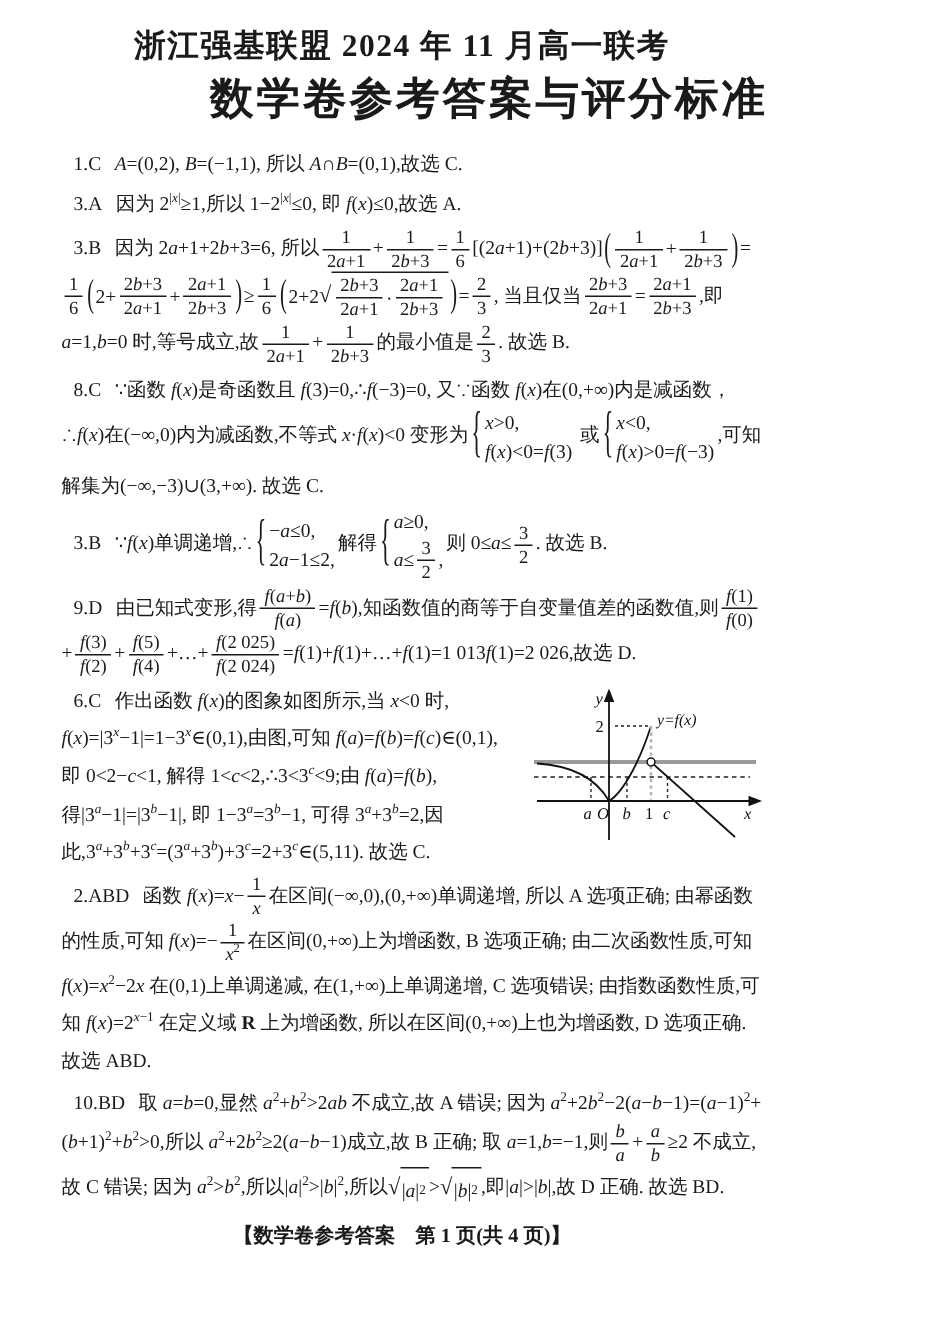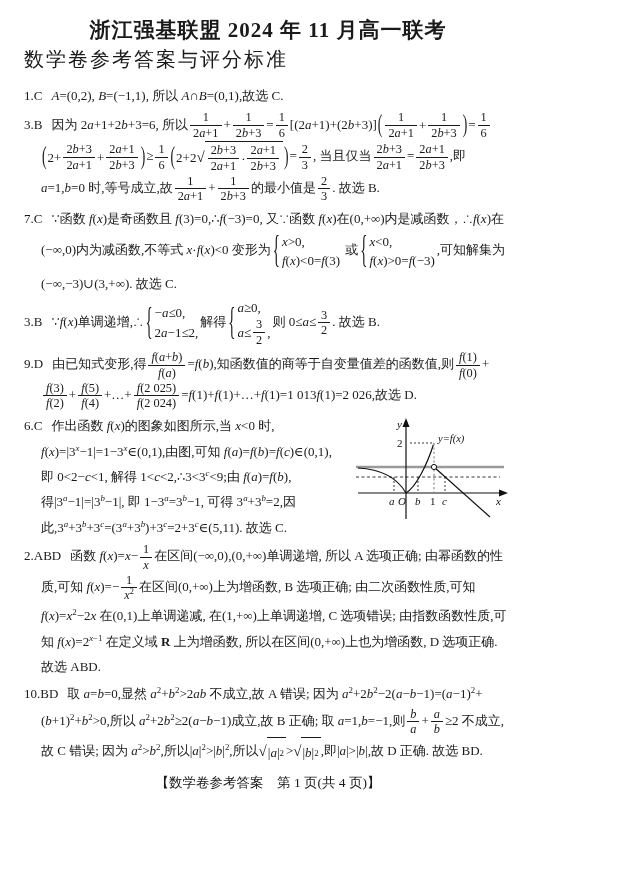--- a/index.html
+++ b/index.html
@@ -3,53 +3,54 @@
 <meta charset="utf-8">
 <style>
   html,body{margin:0;padding:0;background:#ffffff;}
   .page{
     width:536px; min-height:881px; box-sizing:border-box;
     background:#fff; color:#1a1a1a;
     font-family:"Liberation Serif","DejaVu Serif",serif;
     font-size:13px; padding:12px 24px 10px 24px;
   }
   .title1{ text-align:center; font-weight:bold; font-size:21px; letter-spacing:1px; margin:4px 0 2px 0;}
-  .title2{ text-align:left; font-weight:normal; font-size:20px; letter-spacing:2px; margin:0 0 10px 0;}
+  .title2{ text-align:right; font-weight:bold; font-size:29px; letter-spacing:2px; margin:0 0 10px 0;}
   .answers{ }
   .qitem{ padding-left:17px; text-indent:-17px; line-height:1.95; margin-bottom:2px; }
-  .qhead{ margin-right:9px; white-space:nowrap; }
+  .qhead{ margin-right:9px; white-space:nowrap;margin-left:25px; }
   .qsol i{ font-style:italic; }
   sup{ font-size:0.68em; line-height:0; }
   .frac{ display:inline-flex; flex-direction:column; text-align:center; vertical-align:middle;
          margin:0 2px; line-height:1.2; font-size:0.95em; text-indent:0;}
   .fnum{ display:block; border-bottom:1px solid #1a1a1a; padding:0 3px;}
   .fden{ display:block; padding:0 3px;}
   .sqrt{ display:inline-flex; vertical-align:middle; align-items:stretch; text-indent:0;}
   .surd{ display:flex; align-items:center; font-size:1.15em;}
   .radicand{ border-top:1px solid #1a1a1a; padding:1px 2px 0 1px; display:inline-flex; align-items:center;}
   .cases{ display:inline-flex; align-items:center; vertical-align:middle; margin:0 2px; text-indent:0;}
   .cbrace{ display:inline-block; transform:scaleY(2.5); font-size:1.15em; font-weight:300; margin-right:2px;}
   .cstack{ display:inline-flex; flex-direction:column; line-height:1.5; }
   .cline{ display:flex; align-items:center; white-space:nowrap;}
   .pgroup{ display:inline-flex; align-items:center; vertical-align:middle; text-indent:0;}
   .bigp{ display:inline-block; transform:scaleY(1.9); font-weight:300; padding:0 1px; font-size:1.05em;}
   .up{ font-style:normal; }
   .bb{ font-style:normal; font-weight:bold; }
   .fig8{ float:right; margin:2px 0 2px 10px; }
-  .footer{ text-align:center; font-weight:normal; font-size:13.5px; margin-top:8px; }
+  .footer{ text-align:center; font-weight:bold; font-size:13.5px; margin-top:8px; }
 </style>
 </head>
 <body>
 
 <div class="page">
   <div class="title1">浙江强基联盟 2024 年 11 月高一联考</div>
   <div class="title2">数学卷参考答案与评分标准</div>
 
   <div class="answers">
       <div class="qitem"><span class="qhead">1.C</span><span class="qsol"><i>A</i>=(0,2), <i>B</i>=(−1,1), 所以 <i>A</i>∩<i>B</i>=(0,1),故选 <span class="up">C</span>.</span></div>
+      <div class="qitem"><span class="qhead">3.A</span><span class="qsol">因为 2<sup>|<i>x</i>|</sup>≥1,所以 1−2<sup>|<i>x</i>|</sup>≤0, 即 <i>f</i>(<i>x</i>)≤0,故选 <span class="up">A</span>.</span></div>
       <div class="qitem"><span class="qhead">3.B</span><span class="qsol">因为 2<i>a</i>+1+2<i>b</i>+3=6, 所以<span class="frac">
             <span class="fnum">1</span>
             <span class="fden">2<i>a</i>+1</span>
           </span>+<span class="frac">
             <span class="fnum">1</span>
             <span class="fden">2<i>b</i>+3</span>
           </span>=<span class="frac">
             <span class="fnum">1</span>
             <span class="fden">6</span>
           </span>[(2<i>a</i>+1)+(2<i>b</i>+3)]<span class="pgroup"><span class="bigp">(</span><span class="frac">
@@ -91,21 +92,21 @@
           </span>,即 <i>a</i>=1,<i>b</i>=0 时,等号成立,故<span class="frac">
             <span class="fnum">1</span>
             <span class="fden">2<i>a</i>+1</span>
           </span>+<span class="frac">
             <span class="fnum">1</span>
             <span class="fden">2<i>b</i>+3</span>
           </span>的最小值是<span class="frac">
             <span class="fnum">2</span>
             <span class="fden">3</span>
           </span>. 故选 <span class="up">B</span>.</span></div>
-      <div class="qitem"><span class="qhead">7.C</span><span class="qsol">∵函数 <i>f</i>(<i>x</i>)是奇函数且 <i>f</i>(3)=0,∴<i>f</i>(−3)=0, 又∵函数 <i>f</i>(<i>x</i>)在(0,+∞)内是减函数，∴<i>f</i>(<i>x</i>)在(−∞,0)内为减函数,不等式 <i>x</i>·<i>f</i>(<i>x</i>)&lt;0 变形为<span class="cases">
+      <div class="qitem"><span class="qhead">8.C</span><span class="qsol">∵函数 <i>f</i>(<i>x</i>)是奇函数且 <i>f</i>(3)=0,∴<i>f</i>(−3)=0, 又∵函数 <i>f</i>(<i>x</i>)在(0,+∞)内是减函数，∴<i>f</i>(<i>x</i>)在(−∞,0)内为减函数,不等式 <i>x</i>·<i>f</i>(<i>x</i>)&lt;0 变形为<span class="cases">
             <span class="cbrace">{</span>
             <span class="cstack">
               <span class="cline"><i>x</i>&gt;0,</span>
               <span class="cline"><i>f</i>(<i>x</i>)&lt;0=<i>f</i>(3)</span>
             </span>
           </span> 或<span class="cases">
             <span class="cbrace">{</span>
             <span class="cstack">
               <span class="cline"><i>x</i>&lt;0,</span>
               <span class="cline"><i>f</i>(<i>x</i>)&gt;0=<i>f</i>(−3)</span>

